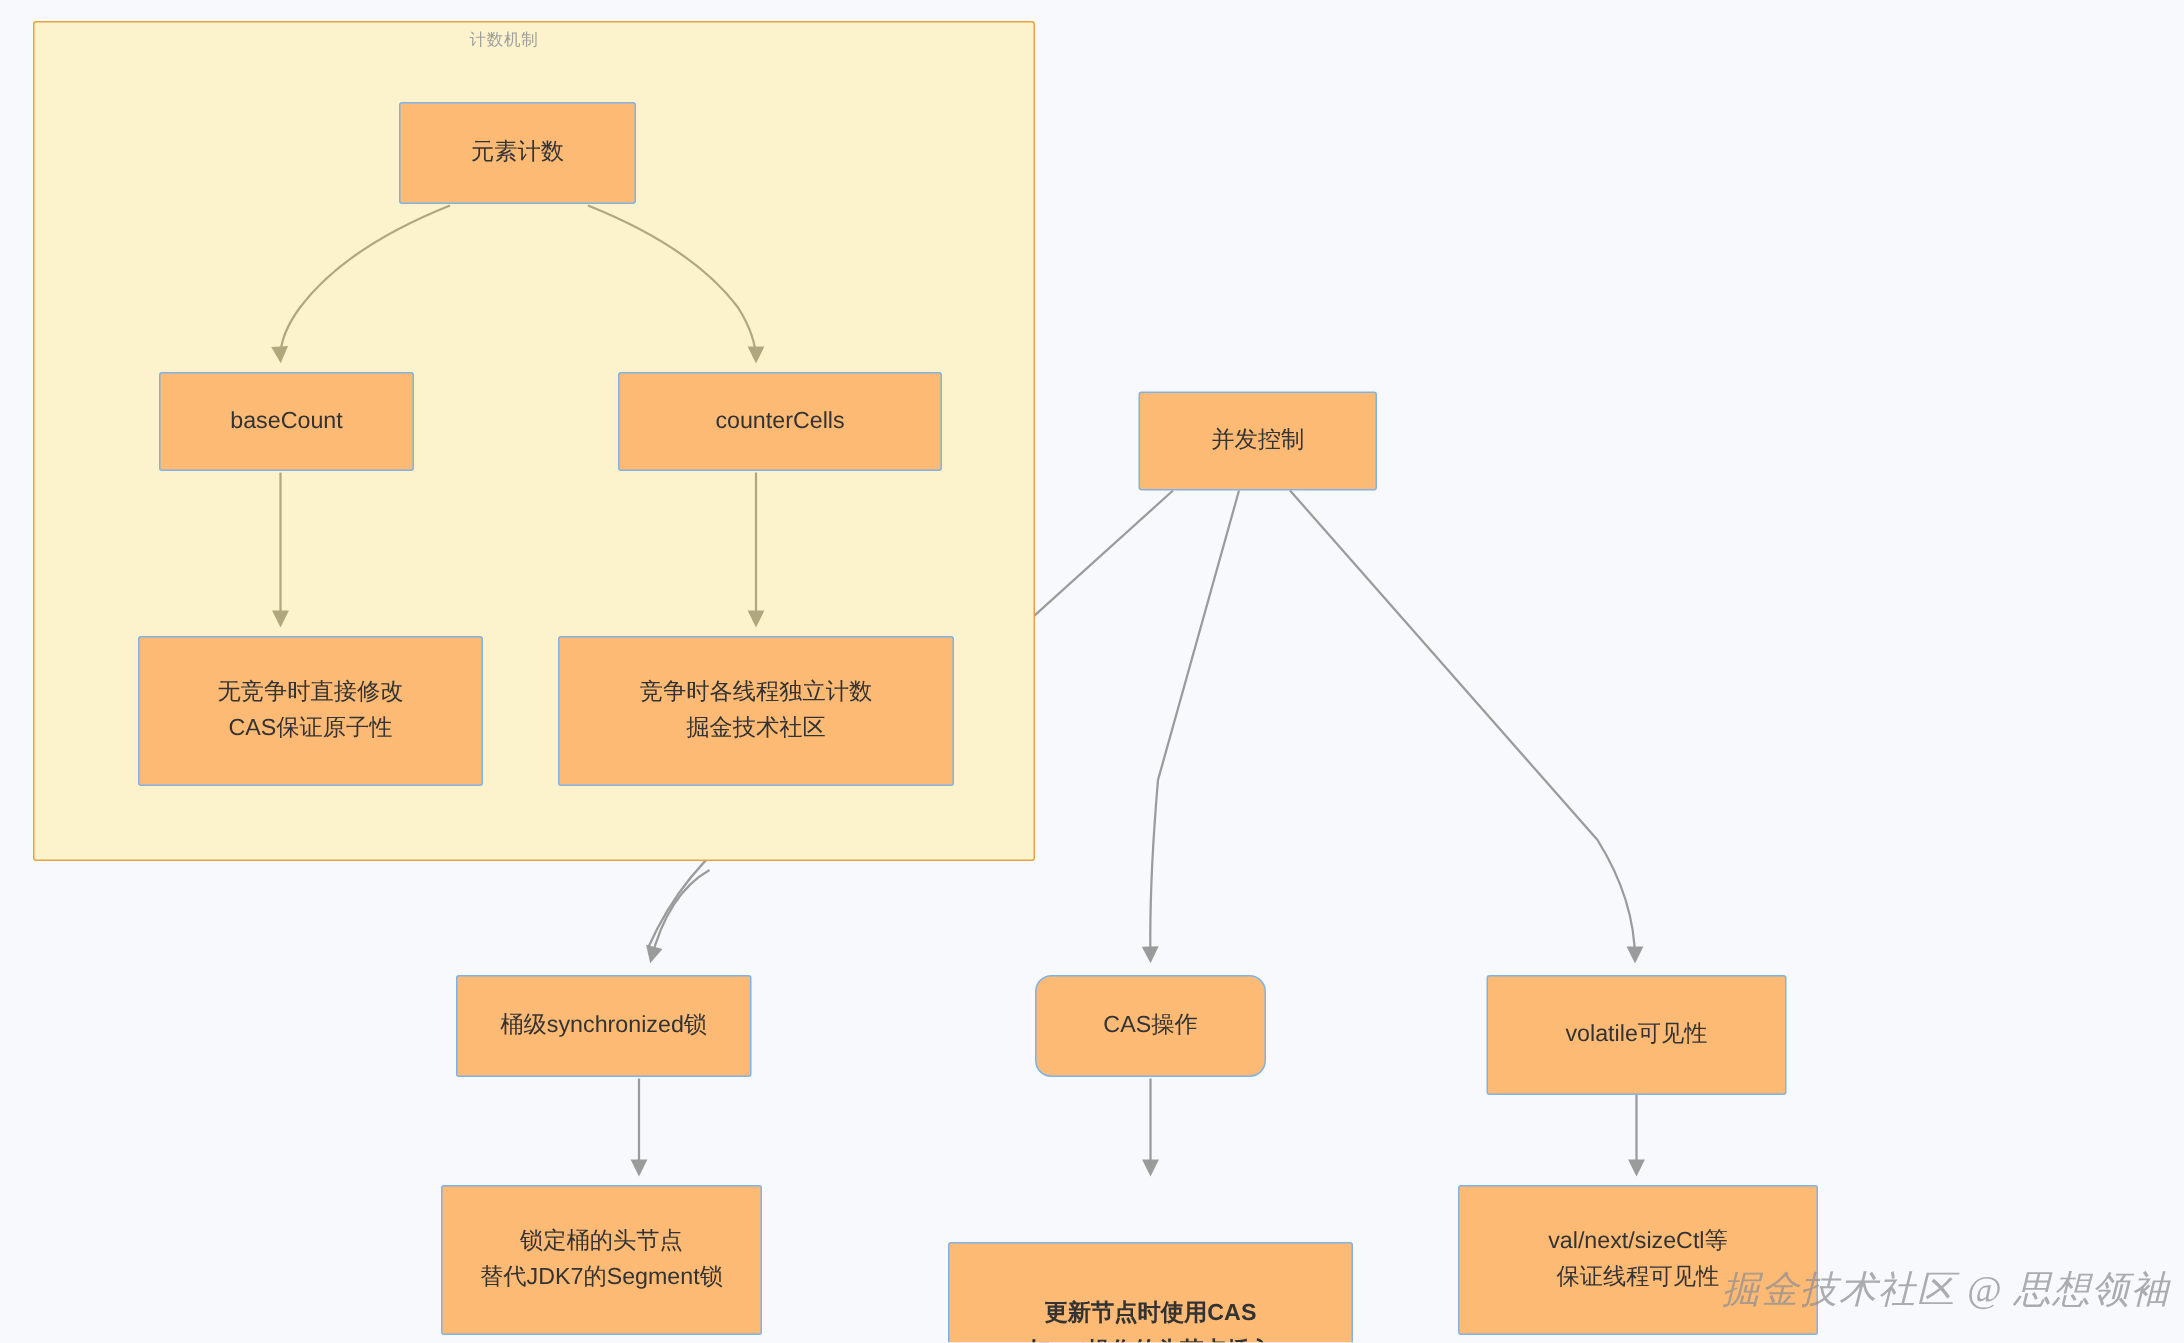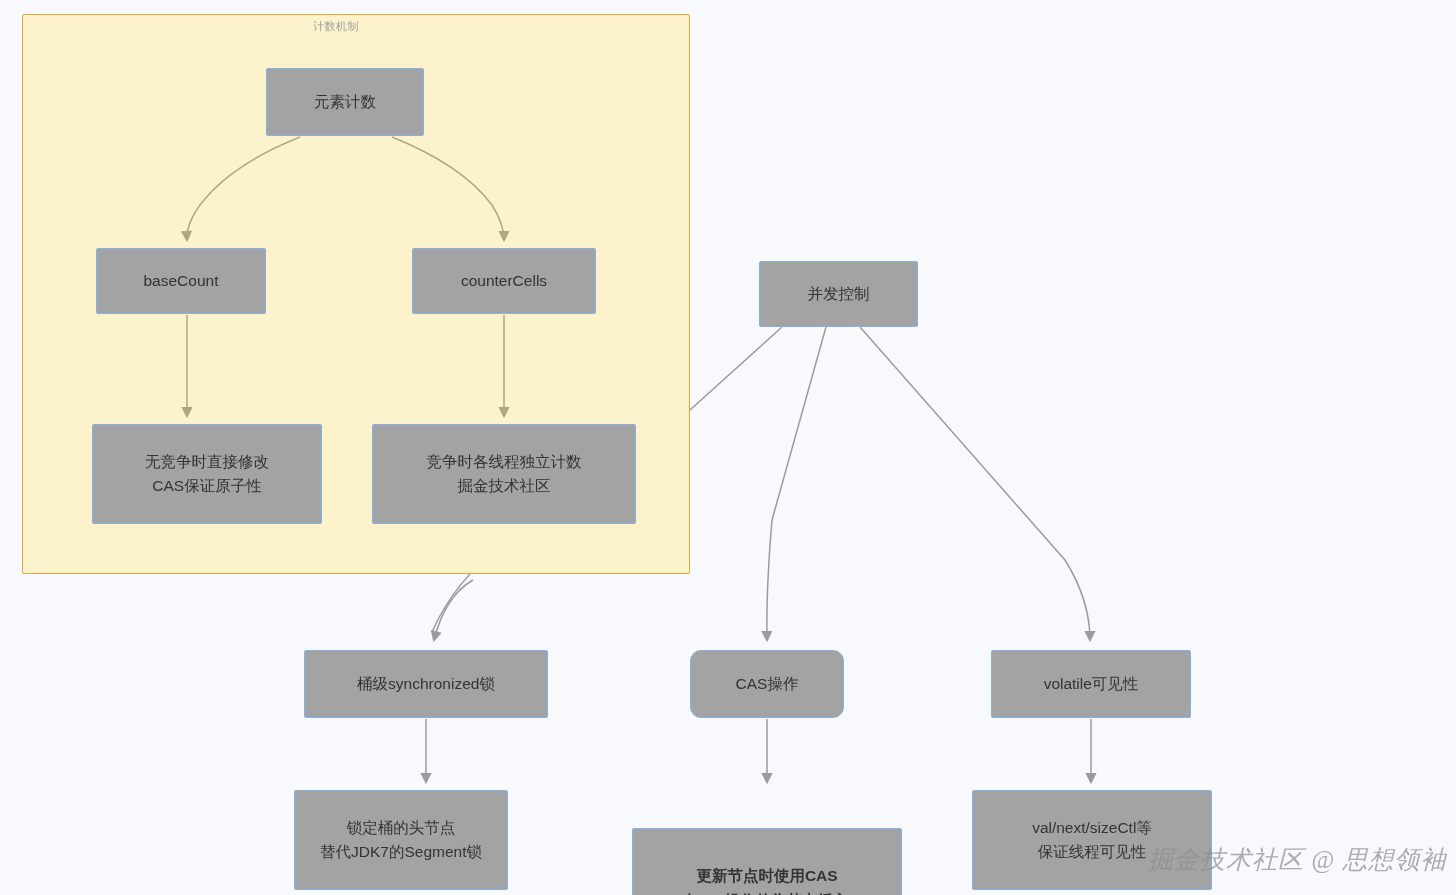--- a/index.html
+++ b/index.html
@@ -29,21 +29,21 @@
     z-index: 4;
     color: #9e9e9e;
     font-size: 11px;
     white-space: nowrap;
     letter-spacing: 0.5px;
   }
   
   .node {
     position: absolute;
     box-sizing: border-box;
-    background: #a3a3a3;
+    background: #fdba74;
     border: 1.4px solid #7eb2e8;
     border-radius: 2px;
     display: flex;
     align-items: center;
     justify-content: center;
     text-align: center;
     color: #333333;
     font-size: 15.5px;
     line-height: 1.55;
     z-index: 6;
@@ -121,30 +121,30 @@
     <path class="edge-path" marker-end="url(#arrow-gray)" d="M 860 327 L 1065 560 Q 1090 600 1090 640"></path>
 
     <path class="edge-path" marker-end="url(#arrow-gray)" d="M 426 719 L 426 782"></path>
 
     <path class="edge-path" marker-end="url(#arrow-gray)" d="M 767 719 L 767 782"></path>
 
     <path class="edge-path" marker-end="url(#arrow-gray)" d="M 1091 719 L 1091 782"></path>
   </svg>
 
   <div class="node" style="left:266px; top:68px;  width:158px; height:68px;">元素计数</div>
-  <div class="node" style="left:96px; top:248px; width:170px; height:66px;">baseCount</div>
-  <div class="node" style="left:412px; top:248px; width:184px; height:66px;text-align:right;">counterCells</div>
+  <div class="node" style="left:106px; top:248px; width:170px; height:66px;">baseCount</div>
+  <div class="node" style="left:412px; top:248px; width:216px; height:66px;text-align:right;">counterCells</div>
   <div class="node" style="left:72px;  top:424px; width:230px; height:100px;margin-left:20px;">无竞争时直接修改
 CAS保证原子性</div>
   <div class="node" style="left:372px; top:424px; width:264px; height:100px;">竞争时各线程独立计数
 掘金技术社区</div>
   <div class="node" style="left:759px; top:261px; width:159px; height:66px;">并发控制</div>
-  <div class="node" style="left:304px; top:650px; width:244px; height:68px;">桶级synchronized锁</div>
+  <div class="node" style="left:304px; top:650px; width:197px; height:68px;">桶级synchronized锁</div>
   <div class="node" style="left:690px; top:650px; width:154px; height:68px;border-radius:11px;">CAS操作</div>
-  <div class="node" style="left:991px; top:650px; width:200px; height:68px;">volatile可见性</div>
+  <div class="node" style="left:991px; top:650px; width:200px; height:80px;">volatile可见性</div>
   <div class="node" style="left:294px; top:790px; width:214px; height:100px;">锁定桶的头节点
 替代JDK7的Segment锁</div>
   <div class="node" style="left:632px; top:828px; width:270px; height:121px;font-weight:bold;">更新节点时使用CAS
 如put操作的头节点插入</div>
   <div class="node" style="left:972px; top:790px; width:240px; height:100px;">val/next/sizeCtl等
 保证线程可见性</div>
 
   <div class="watermark" style="left:1148px; top:843px;">掘金技术社区 @ 思想领袖</div>
 
 </div>

